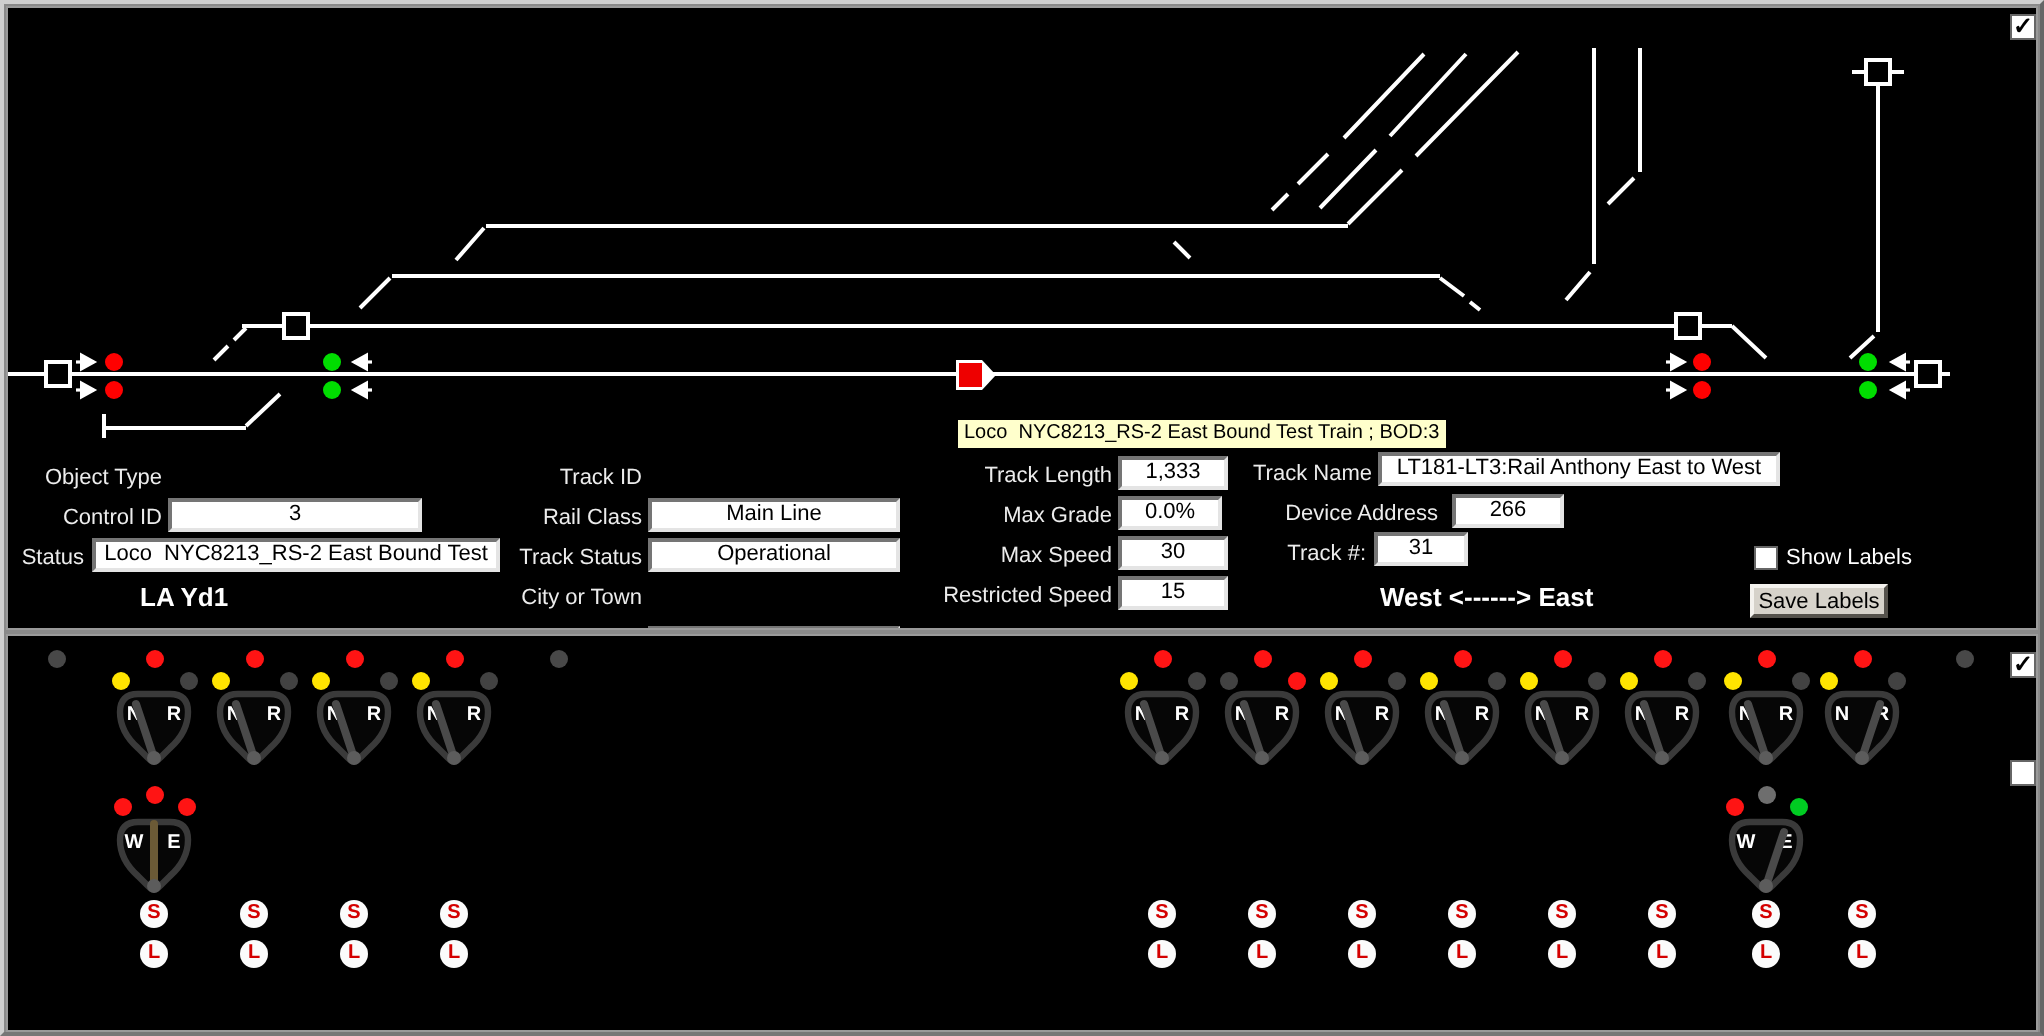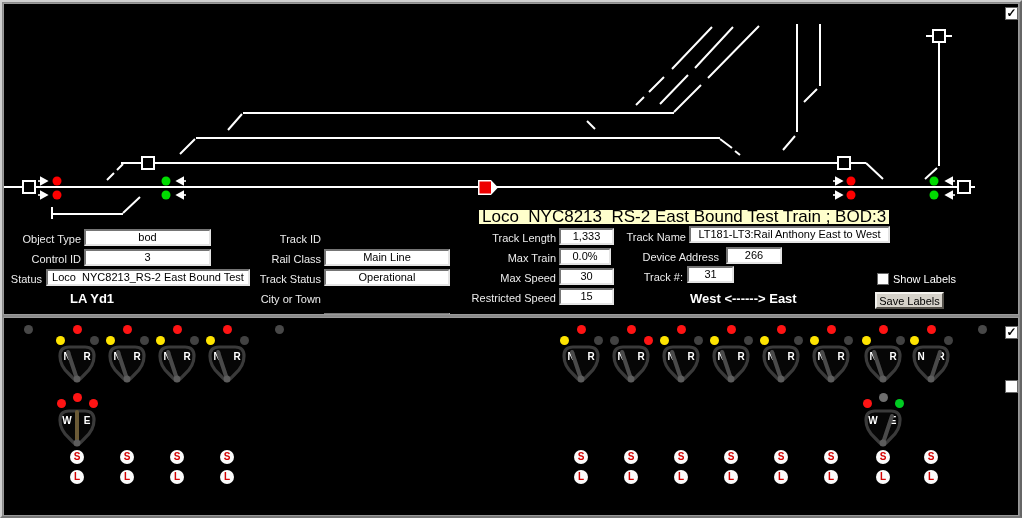--- a/index.html
+++ b/index.html
@@ -19,21 +19,21 @@
     text-align:right;white-space:pre;
   }
   .vbox{
     position:absolute;background:#fff;color:#000;
     border:2px solid;border-color:#757575 #e4e4e4 #e4e4e4 #757575;
     font-size:11px;line-height:13px;height:17px;text-align:center;
     white-space:pre;overflow:hidden;
   }
   .boldtxt{position:absolute;color:#fff;font-size:13px;font-weight:bold;white-space:pre;}
   .tooltip{
-    position:absolute;background:#ffffcc;color:#000;font-size:17px;line-height:14px;
+    position:absolute;background:#ffffcc;color:#000;font-size:10px;line-height:14px;
     height:14px;padding:0 3px;white-space:pre;
   }
   .checkbox{
     position:absolute;width:13px;height:13px;background:#fff;
     border:1px solid #666;color:#000;font-size:12px;line-height:11px;
     font-weight:bold;text-align:center;
   }
   .cblabel{position:absolute;color:#fff;font-size:11px;line-height:13px;}
   .button{
     position:absolute;background:#d6d2ca;color:#000;font-size:11px;line-height:14px;
@@ -111,38 +111,37 @@
         <polygon points="474,176 487,176 494,183.5 487,191 474,191" fill="#fff"></polygon>
         <rect x="475.5" y="177.5" width="11.5" height="12" fill="#ee0000"></rect>
       </g>
     </svg>
 
     <div class="checkbox" style="left:1001px;top:3px;">✓</div>
 
     <div class="tooltip" style="left:475px;top:206px;">Loco  NYC8213_RS-2 East Bound Test Train ; BOD:3</div>
 
     <div class="flabel" style="left:6px;top:228px;width:71px;">Object Type</div>
-    <div class="vbox" style="left:80px;top:225px;width:127px;">bod</div>
     <div class="flabel" style="left:6px;top:248px;width:71px;">Control ID</div>
     <div class="vbox" style="left:80px;top:245px;width:127px;">3</div>
     <div class="flabel" style="left:0px;top:268px;width:38px;">Status</div>
     <div class="vbox" style="left:42px;top:265px;width:204px;">Loco  NYC8213_RS-2 East Bound Test</div>
     <div class="boldtxt" style="left:46px;top:287px;padding-left:20px;">LA Yd1</div>
 
     <div class="flabel" style="left:238px;top:228px;width:79px;">Track ID</div>
     <div class="flabel" style="left:238px;top:248px;width:79px;">Rail Class</div>
     <div class="vbox" style="left:320px;top:245px;width:126px;">Main Line</div>
     <div class="flabel" style="left:238px;top:268px;width:79px;">Track Status</div>
     <div class="vbox" style="left:320px;top:265px;width:126px;">Operational</div>
     <div class="flabel" style="left:238px;top:288px;width:79px;">City or Town</div>
     <div class="vbox" style="left:320px;top:285px;width:126px;margin-top:24px;">LouisAnthony</div>
 
     <div class="flabel" style="left:445px;top:227px;width:107px;">Track Length</div>
     <div class="vbox" style="left:555px;top:224px;width:55px;">1,333</div>
-    <div class="flabel" style="left:445px;top:247px;width:107px;">Max Train</div>
+    <div class="flabel" style="left:445px;top:247px;width:107px;">Max Grade</div>
     <div class="vbox" style="left:555px;top:244px;width:52px;">0.0%</div>
     <div class="flabel" style="left:445px;top:267px;width:107px;">Max Speed</div>
     <div class="vbox" style="left:555px;top:264px;width:55px;">30</div>
     <div class="flabel" style="left:445px;top:287px;width:107px;">Restricted Speed</div>
     <div class="vbox" style="left:555px;top:284px;width:55px;">15</div>
 
     <div class="flabel" style="left:598px;top:226px;width:84px;">Track Name</div>
     <div class="vbox" style="left:685px;top:222px;width:201px;">LT181-LT3:Rail Anthony East to West</div>
     <div class="flabel" style="left:610px;top:246px;width:105px;">Device Address</div>
     <div class="vbox" style="left:722px;top:243px;width:56px;">266</div>

